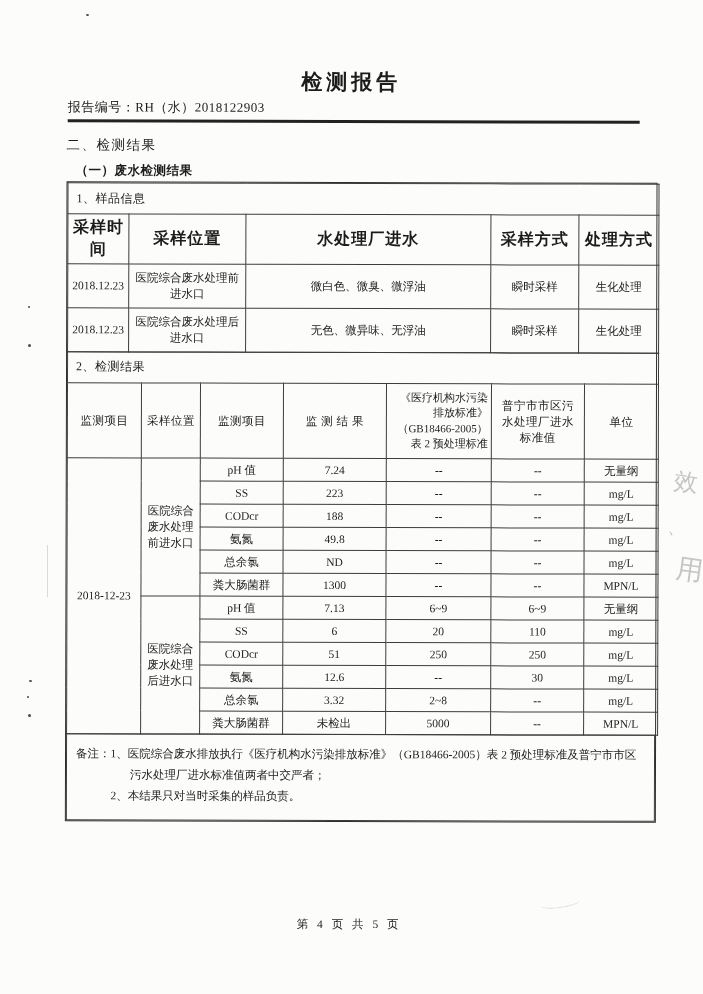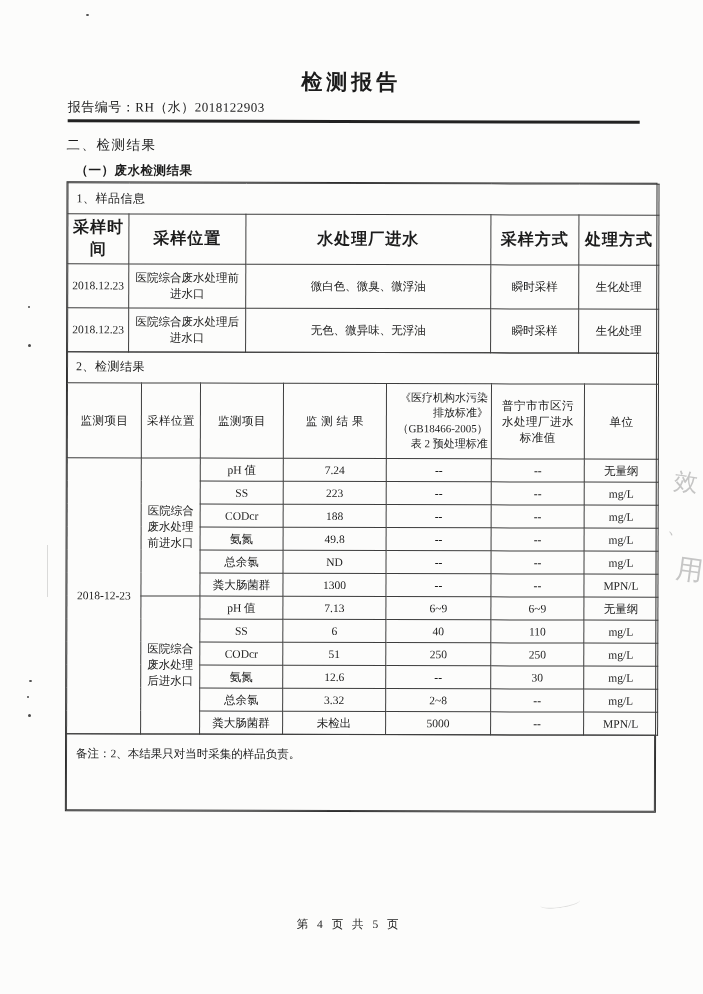--- a/index.html
+++ b/index.html
@@ -275,21 +275,21 @@
 后进水口</td>
           <td>pH 值</td>
           <td>7.13</td>
           <td>6~9</td>
           <td>6~9</td>
           <td>无量纲</td>
         </tr>
         <tr class="data-row">
           <td>SS</td>
           <td>6</td>
-          <td>40</td>
+          <td>20</td>
           <td>110</td>
           <td>mg/L</td>
         </tr>
         <tr class="data-row">
           <td>CODcr</td>
           <td>51</td>
           <td>250</td>
           <td>250</td>
           <td>mg/L</td>
         </tr>
@@ -313,20 +313,21 @@
           <td>5000</td>
           <td>--</td>
           <td>MPN/L</td>
         </tr>
       </tbody>
         </table>
 
       <div class="notes">
         <span class="notes-label">备注：</span>
         <div class="notes-items">
+          <div class="note-item">1、医院综合废水排放执行《医疗机构水污染排放标准》（GB18466-2005）表 2 预处理标准及普宁市市区污水处理厂进水标准值两者中交严者；</div>
           <div class="note-item">2、本结果只对当时采集的样品负责。</div>
         </div>
       </div>
     </div>
 
     <div class="footer">第 4 页 共 5 页</div>
   </div>
 
   <div class="ghost" style="left:674px; top:466px;">效</div>
   <div class="ghost" style="left:668px; top:516px; font-size:18px;">、</div>

